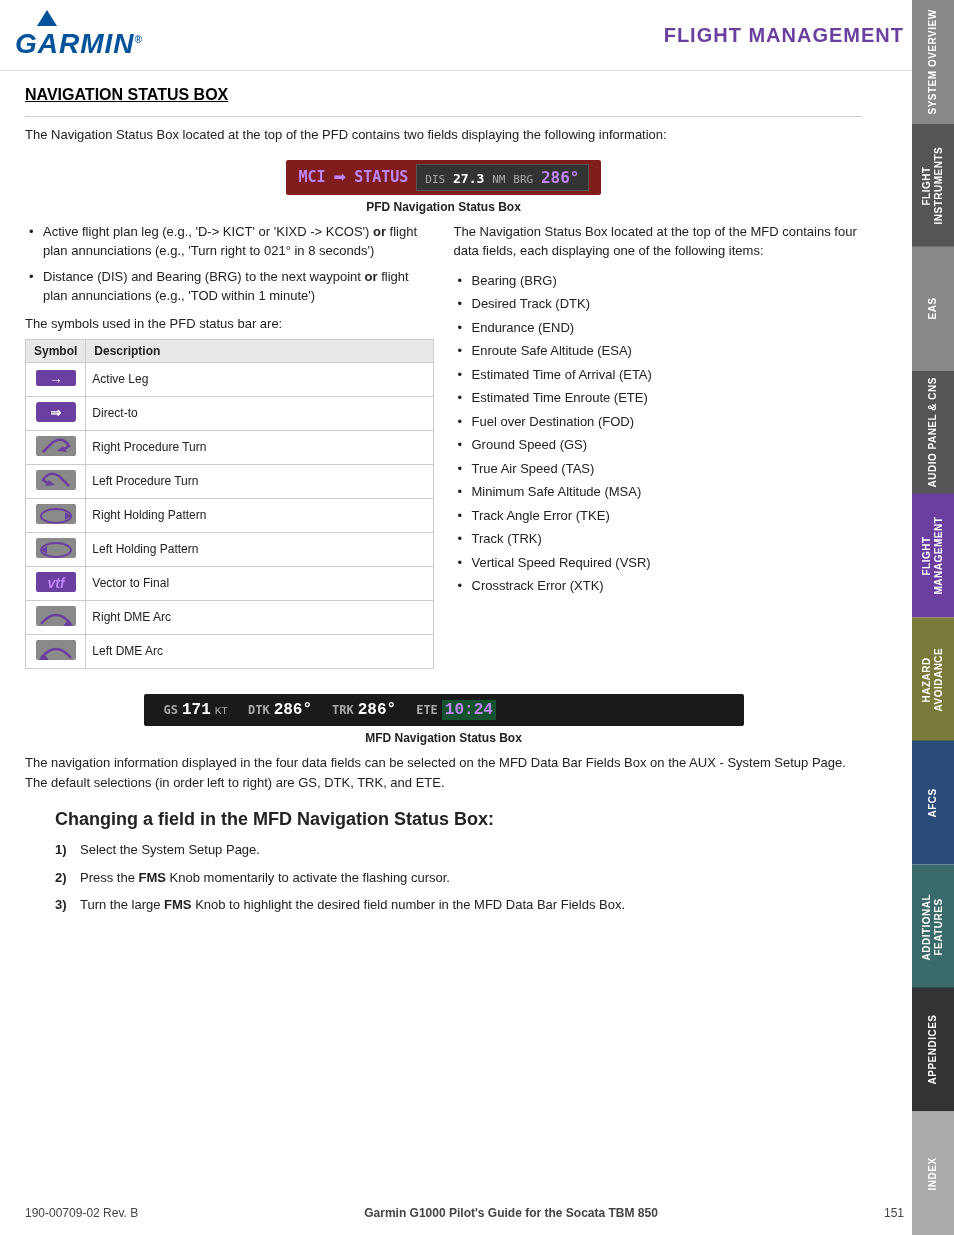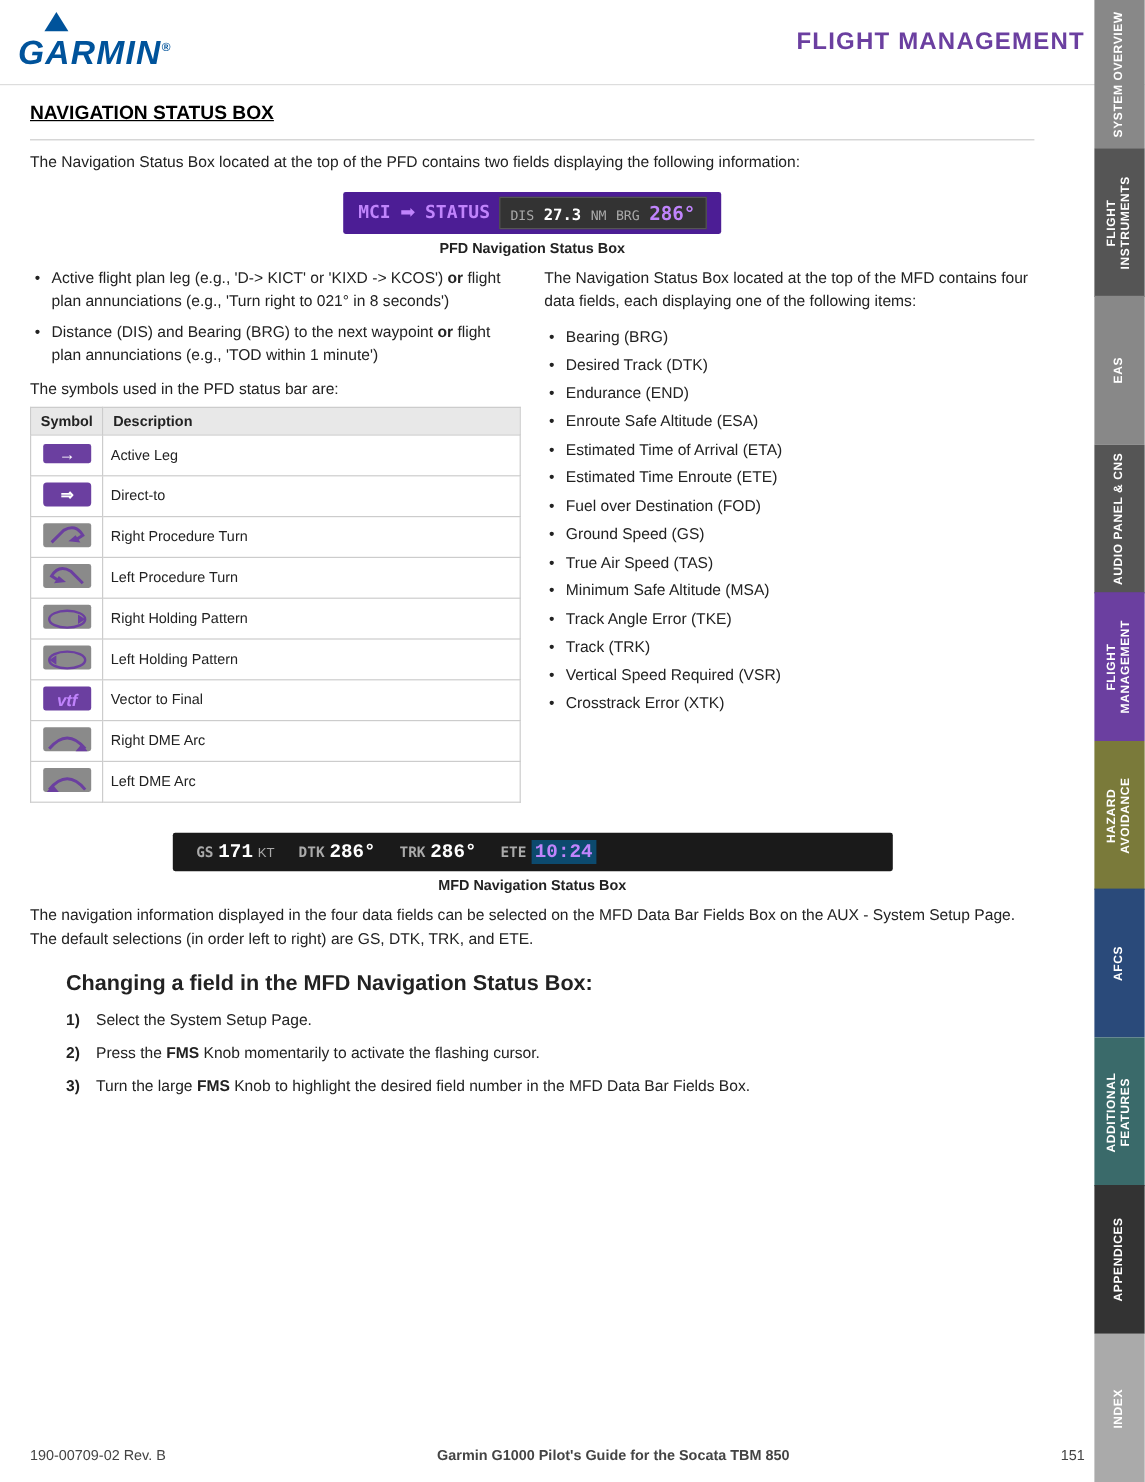--- a/index.html
+++ b/index.html
@@ -114,21 +114,21 @@
     
     .pfd-status-box {
       display: flex;
       flex-direction: column;
       align-items: center;
       margin-bottom: 8px;
     }
     .pfd-nav-display {
       display: flex;
       align-items: center;
-      background: #4c1d95;
+      background: #7f1d1d;
       padding: 4px 12px;
       border-radius: 2px;
       gap: 8px;
     }
     .pfd-left {
       color: #c084fc;
       font-size: 15px;
       font-family: monospace;
       font-weight: bold;
     }
@@ -272,27 +272,27 @@
       font-weight: bold;
     }
     .mfd-value {
       color: #fff;
       font-size: 16px;
       font-family: Liberation Mono, monospace;
       font-weight: bold;
     }
     .mfd-value.highlight {
       color: #c084fc;
-      background: #0c4a6e;
+      background: #14532d;
       padding: 1px 3px;
     }
     .mfd-unit {
       color: #aaa;
       font-size: 11px;
-      font-family: Liberation Sans, sans-serif;
+      font-family: Liberation Mono, monospace;
     }
     .mfd-caption {
       font-size: 12px;
       font-weight: bold;
       margin-top: 5px;
       color: #222;
     }
 
     
     .bottom-text {

